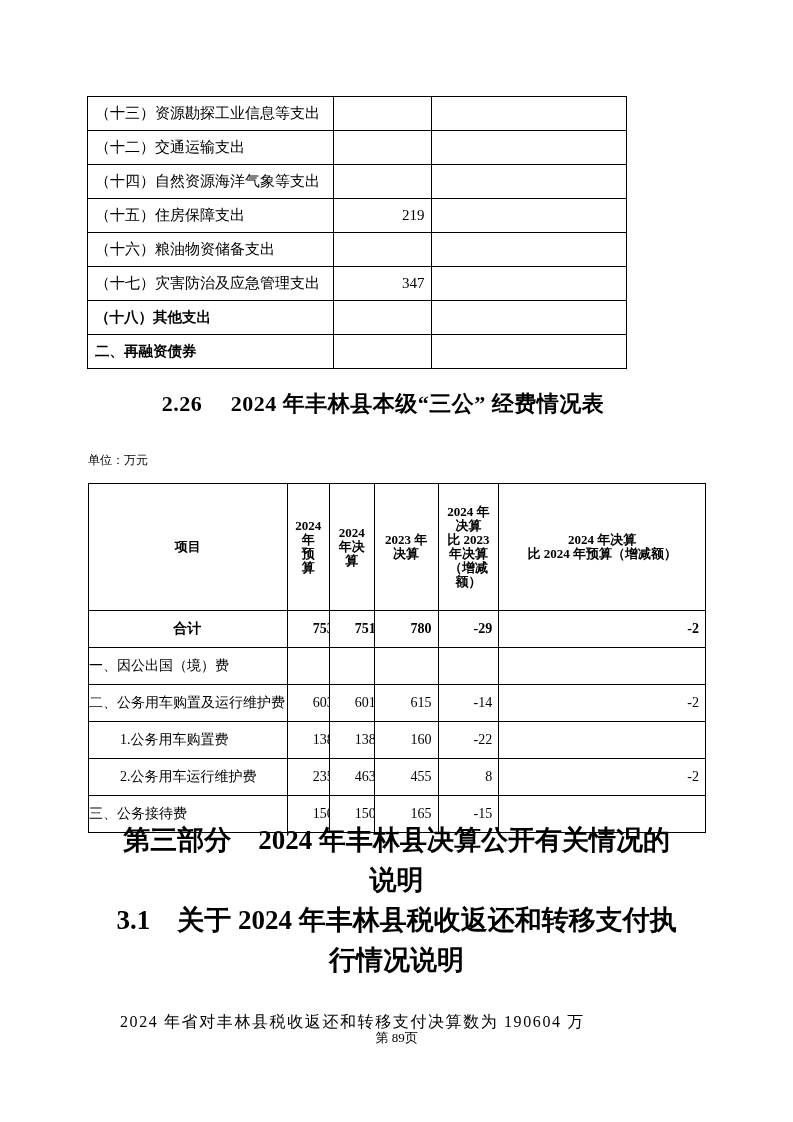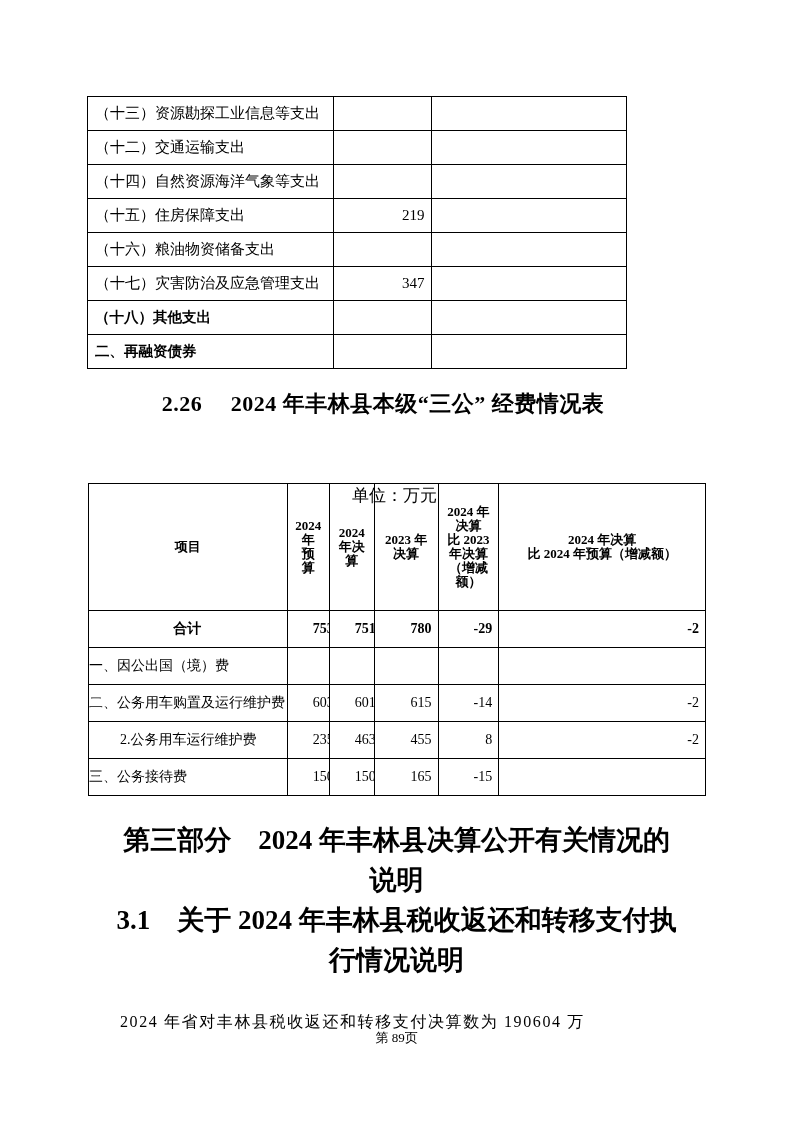--- a/index.html
+++ b/index.html
@@ -15,21 +15,21 @@
   .t1 { position:absolute; left:87px; top:96px; width:540px; }
   .t1 td { height:33px; font-size:15px; vertical-align:middle; }
   .t1 td.c1 { text-align:left; padding:0 8px 0 7px; }
   .t1 td.c2 { text-align:right; padding:0 7px; }
   .t1 td.c3 { padding:0 6px; }
   .t1 tr.hei td { font-family:"Liberation Sans","DejaVu Sans",sans-serif; font-weight:bold; font-size:14.5px; }
 
   
   .h226 { position:absolute; left:60px; top:389px; width:646px; text-align:center;
           font-size:22px; font-weight:bold; letter-spacing:0.5px; }
-  .unit { position:absolute; left:88px; top:452px; width:613px; text-align:center; font-size:17px;margin-top:32px; }
+  .unit { position:absolute; left:88px; top:452px; width:613px; text-align:left; font-size:12px; }
 
   
   .t2 { position:absolute; left:88px; top:483px; width:618px; }
   .t2 thead th { font-weight:bold; font-size:13px; line-height:14px; white-space:pre-line;
                  text-align:center; vertical-align:middle; height:126px; padding:0 2px; }
   .t2 tbody td { height:34px; font-size:14px; vertical-align:middle;padding-left:25px; }
   .t2 td.lab { text-align:left; padding-left:0; }
   .t2 td.lab.indent { padding-left:31px; }
   .t2 td.num { text-align:right; padding-right:6px; }
   .t2 tr.total td { font-weight:bold; }
@@ -154,20 +154,28 @@
       </tr>
       <tr>
         <td class="lab">二、公务用车购置及运行维护费</td>
         <td class="num">603</td>
         <td class="num">601</td>
         <td class="num">615</td>
         <td class="num">-14</td>
         <td class="num">-2</td>
       </tr>
       <tr>
+        <td class="lab indent">1.公务用车购置费</td>
+        <td class="num">138</td>
+        <td class="num">138</td>
+        <td class="num">160</td>
+        <td class="num">-22</td>
+        <td class="num"></td>
+      </tr>
+      <tr>
         <td class="lab indent">2.公务用车运行维护费</td>
         <td class="num">235</td>
         <td class="num">463</td>
         <td class="num">455</td>
         <td class="num">8</td>
         <td class="num">-2</td>
       </tr>
       <tr>
         <td class="lab">三、公务接待费</td>
         <td class="num">150</td>

